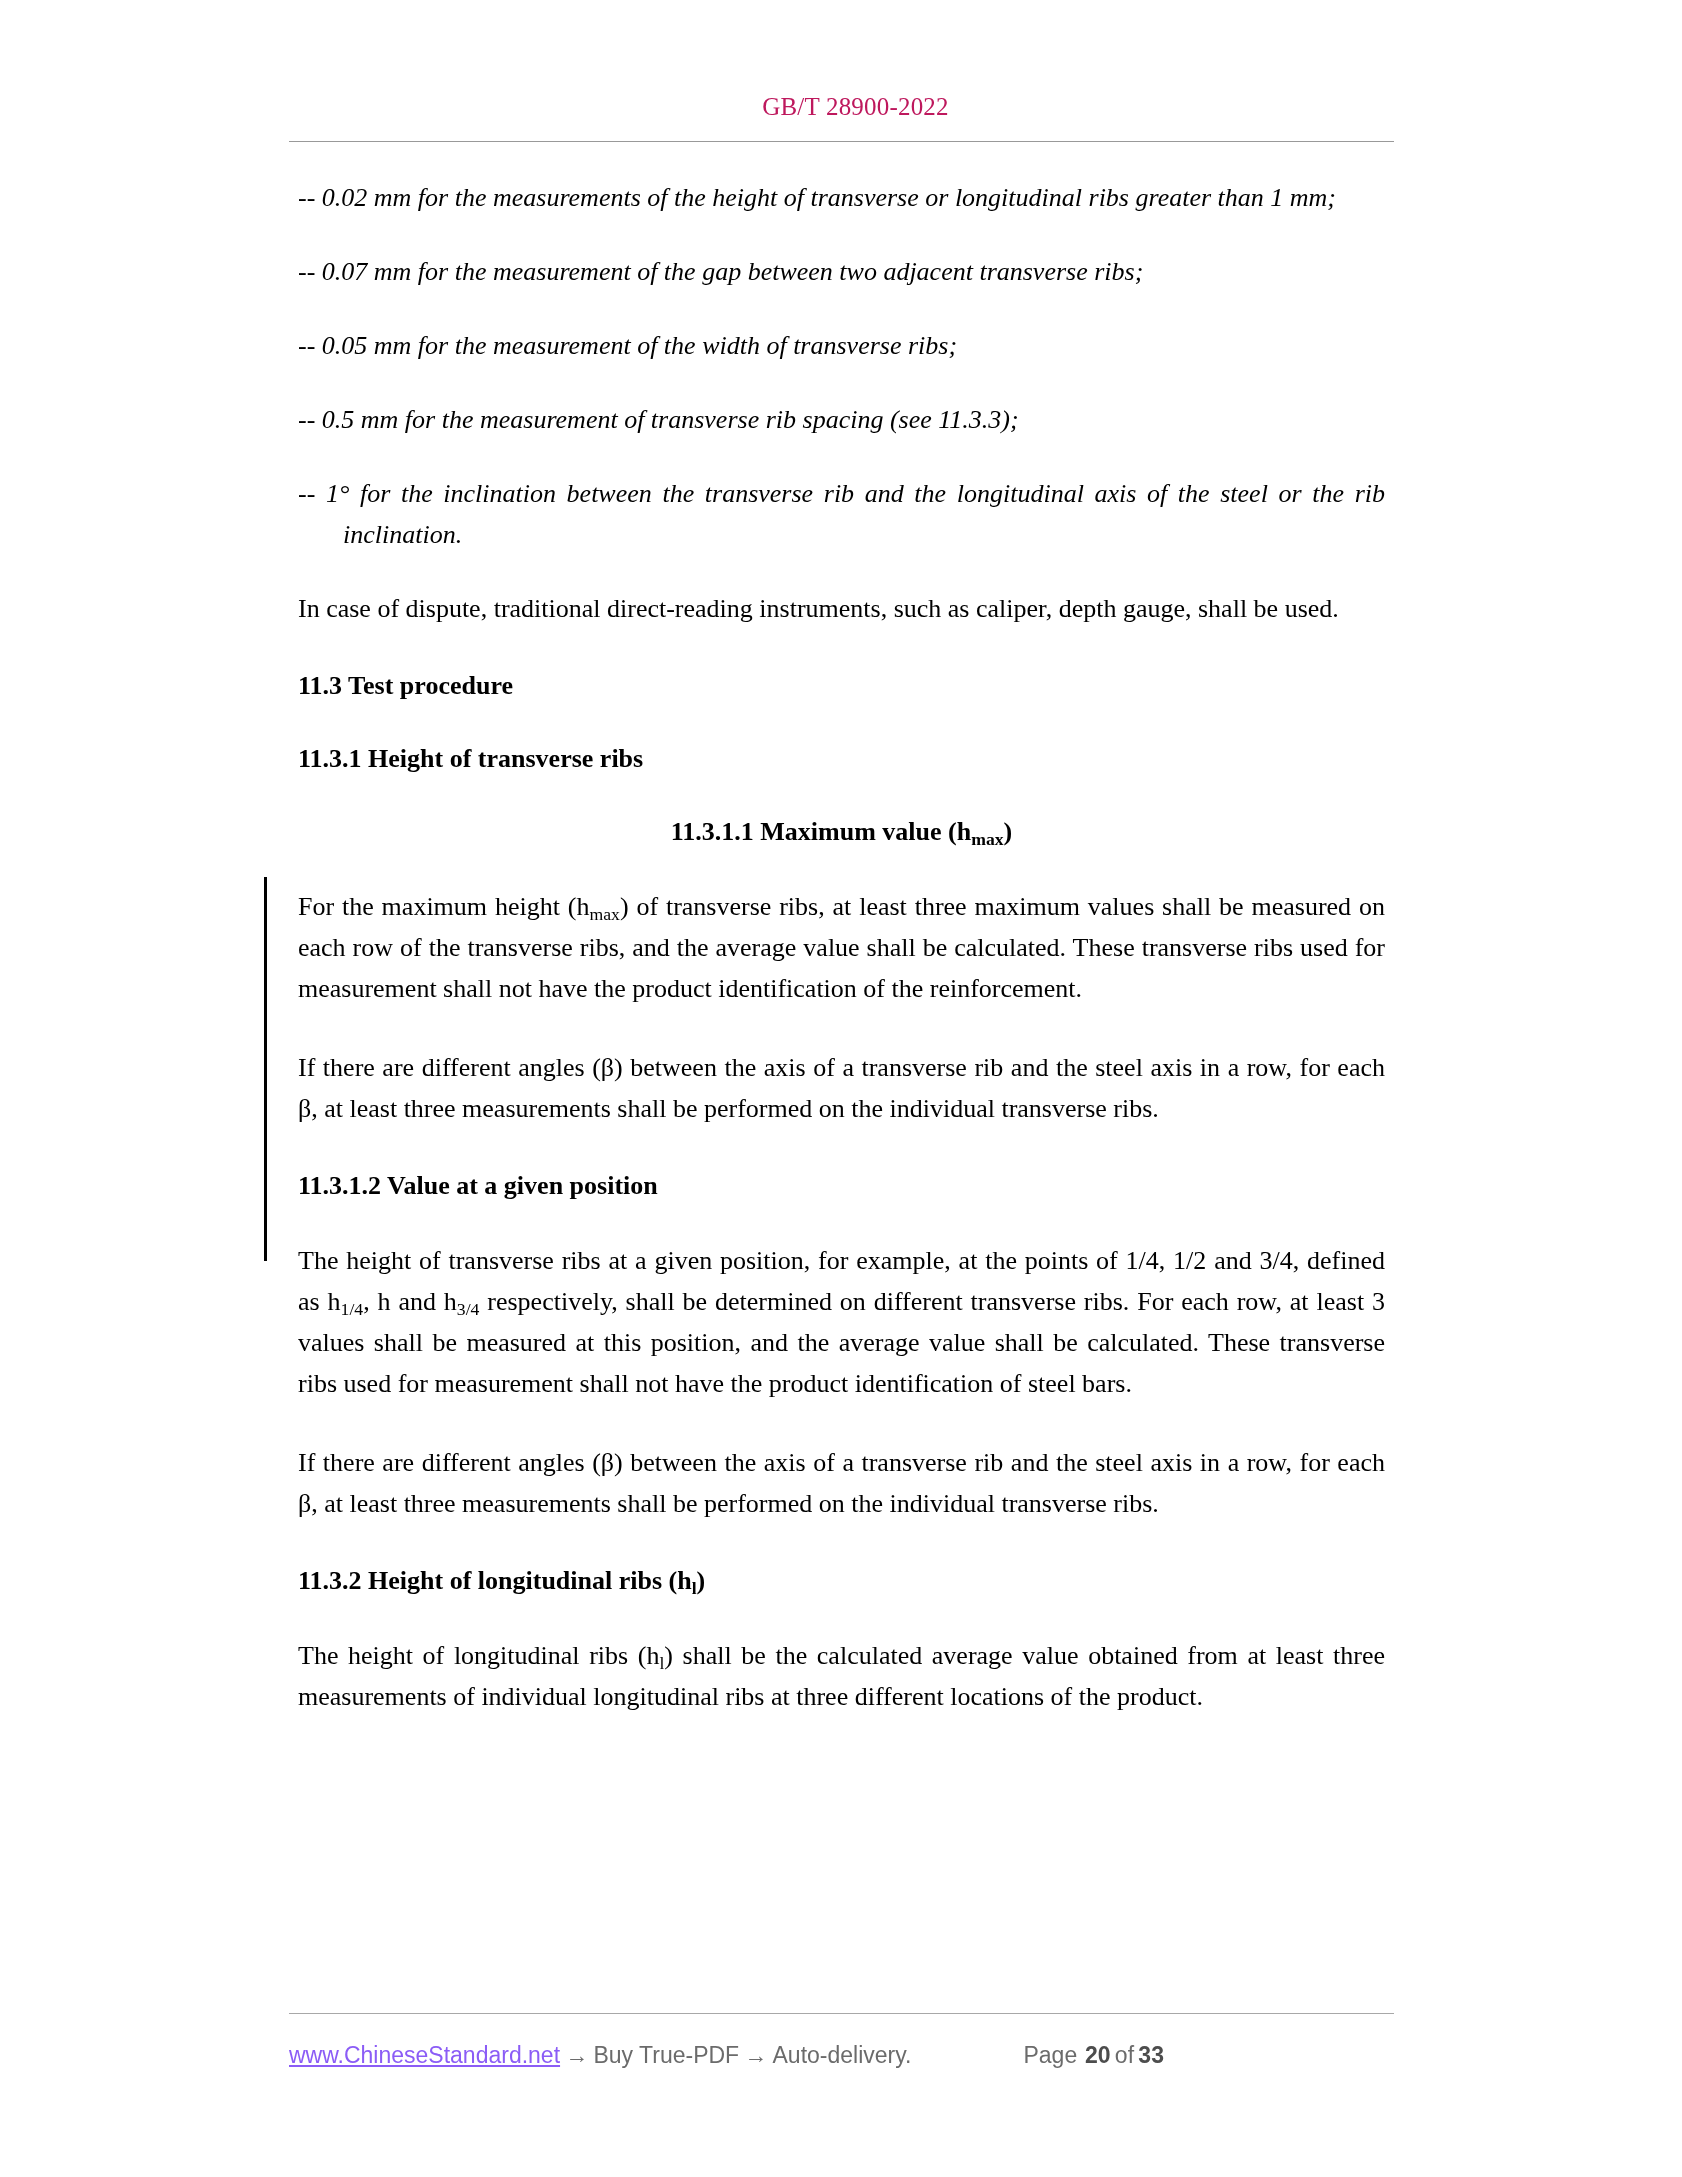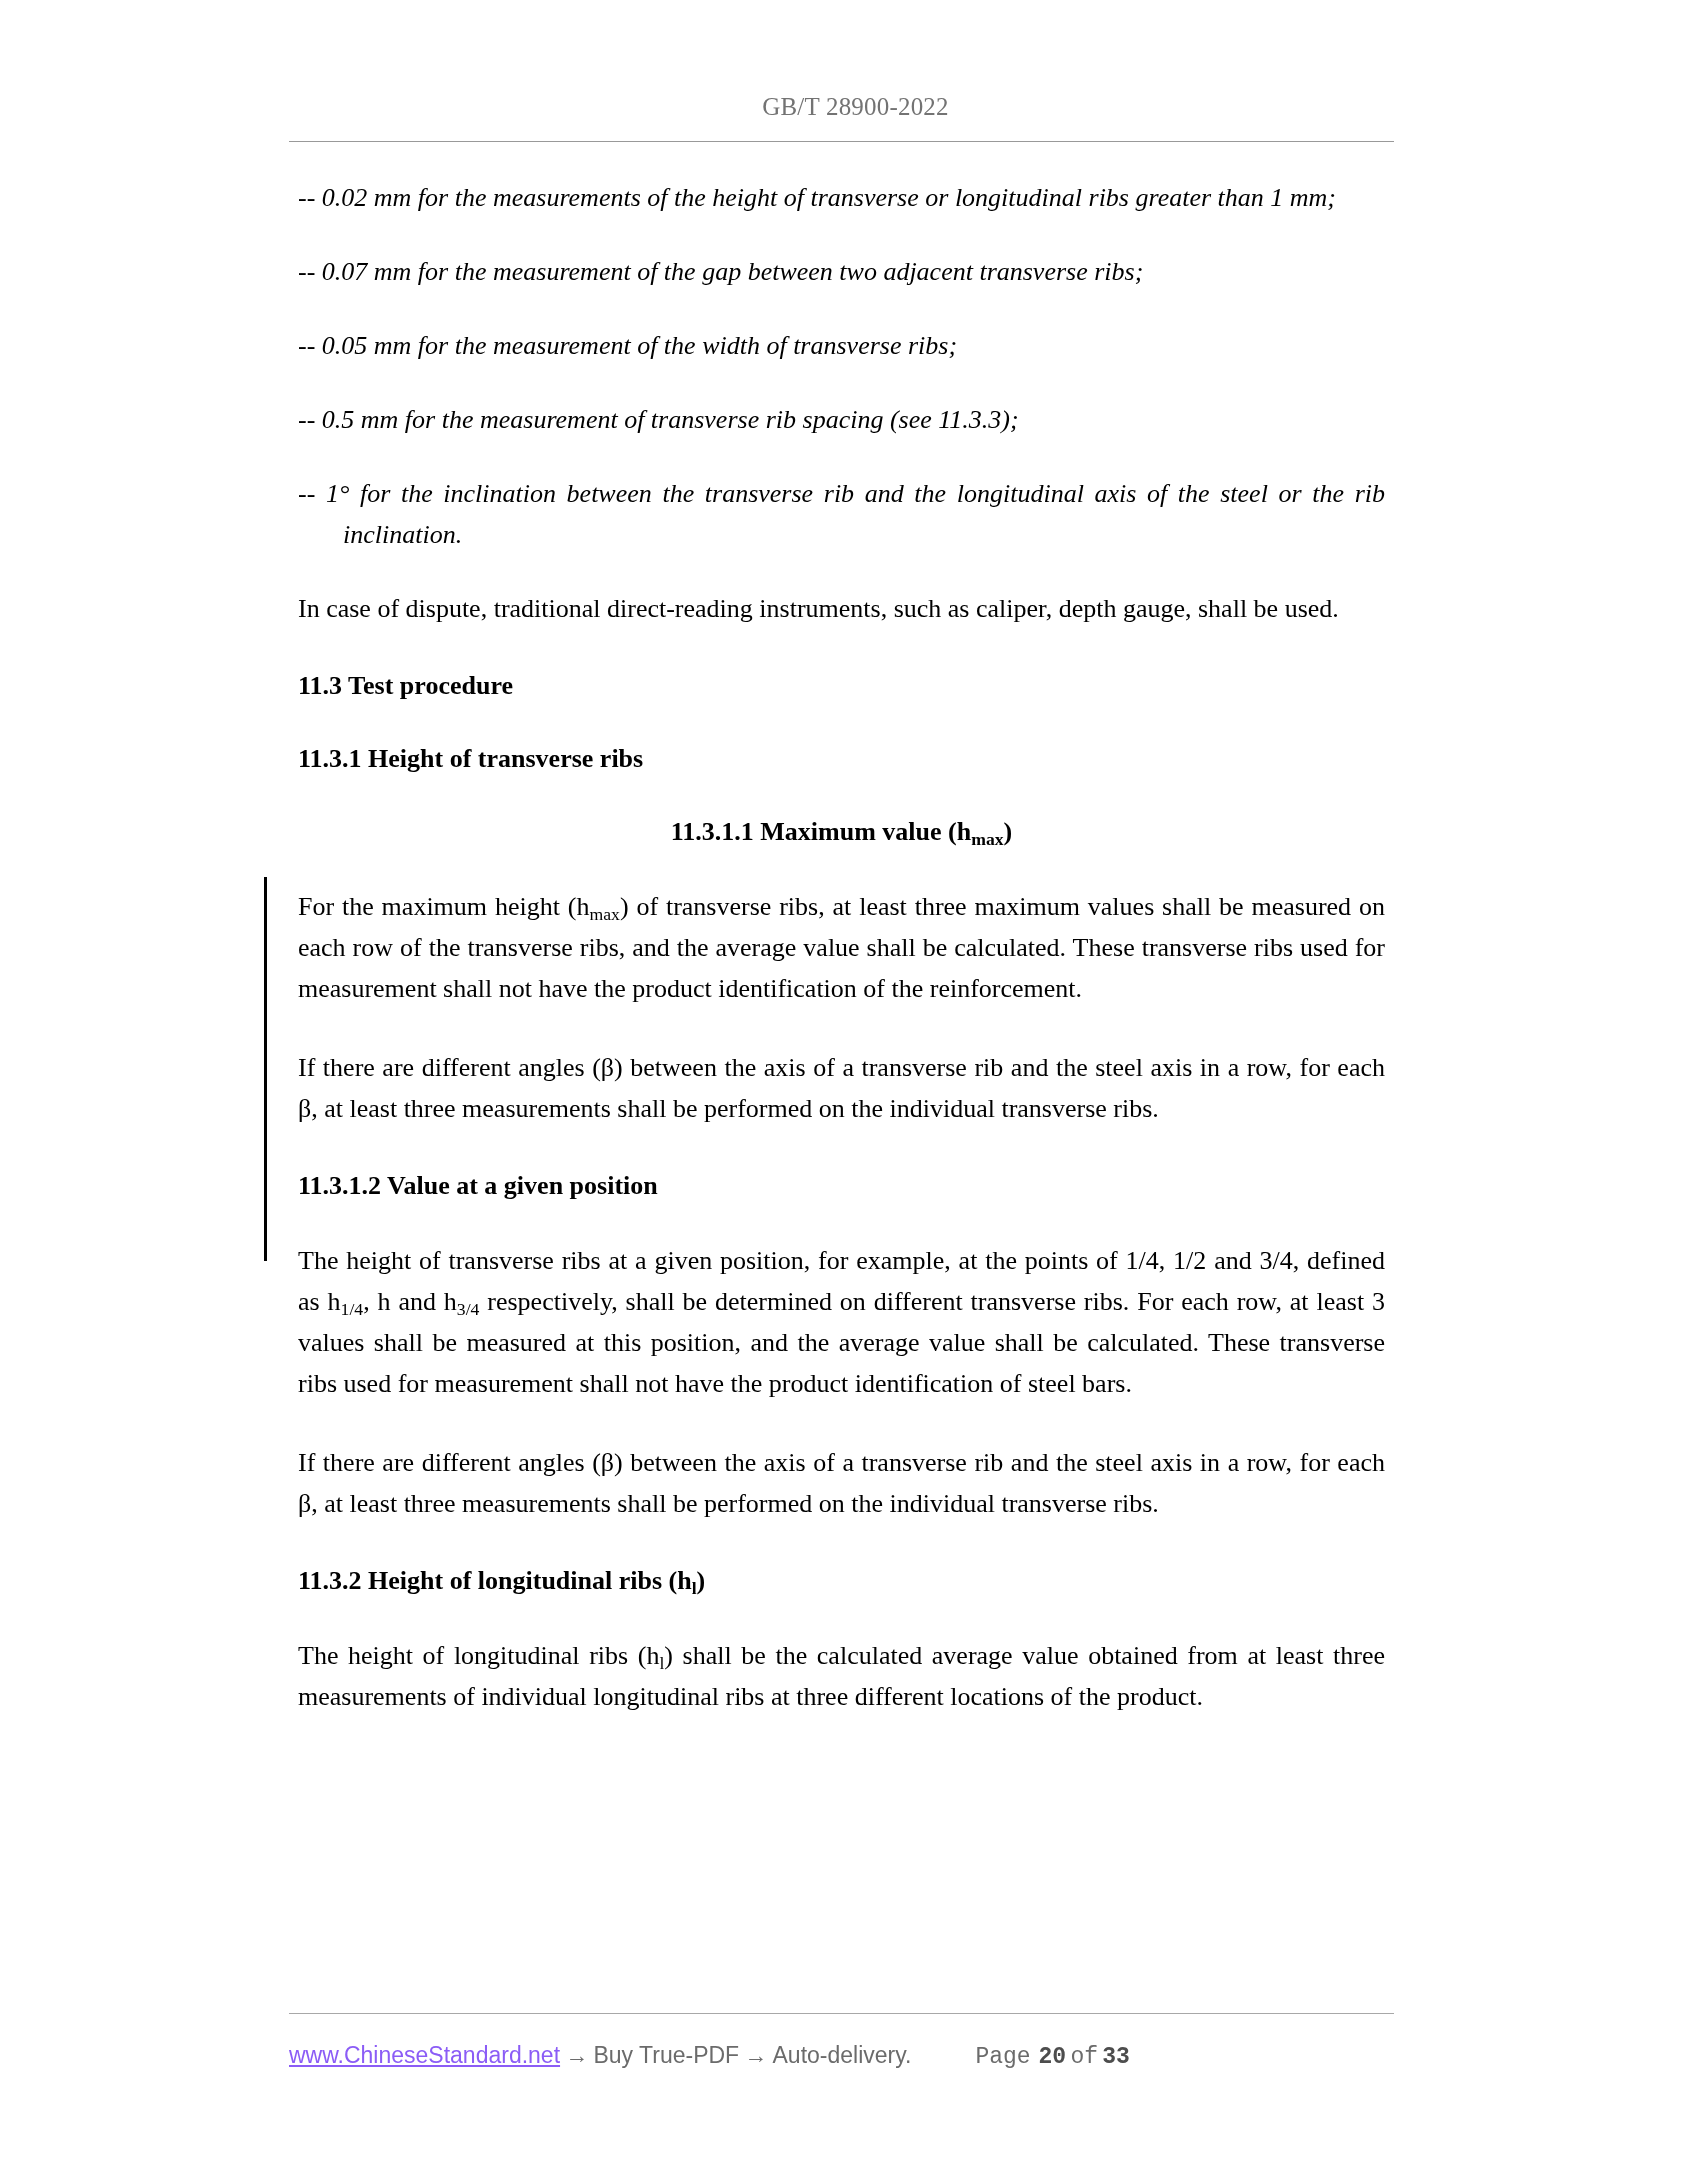--- a/index.html
+++ b/index.html
@@ -26,21 +26,21 @@
   .header {
     position: absolute;
     left: 289px;
     top: 93px;
     width: 1105px;
     text-align: center;
   }
   .header-title {
     font-size: 25px;
     letter-spacing: 0.2px;
-    color: #737373;
+    color: #be185d;
     display: inline-block;
     margin-left: 28px;
   }
   .header-rule {
     position: absolute;
     left: 289px;
     top: 141px;
     width: 1105px;
     height: 0.9px;
     background: #999999;
@@ -127,23 +127,22 @@
     white-space: nowrap;
   }
   .footer-link {
     text-decoration: underline;
     color: #8b5cf6;
   }
   .footer-arrow {
     padding: 0 5.2px;
   }
   .footer-right {
-    margin-left: 64px;
+    margin-left: 112px;
     white-space: nowrap;
-    font-family: Liberation Mono, monospace;
   }
   .footer-right .pg-num {
     font-weight: bold;
     color: #4d4d4d;
     padding: 0 4.3px;
   }
   .footer-right .pg-word { padding-right: 3.5px; }
 </style>
 </head>
 <body>

